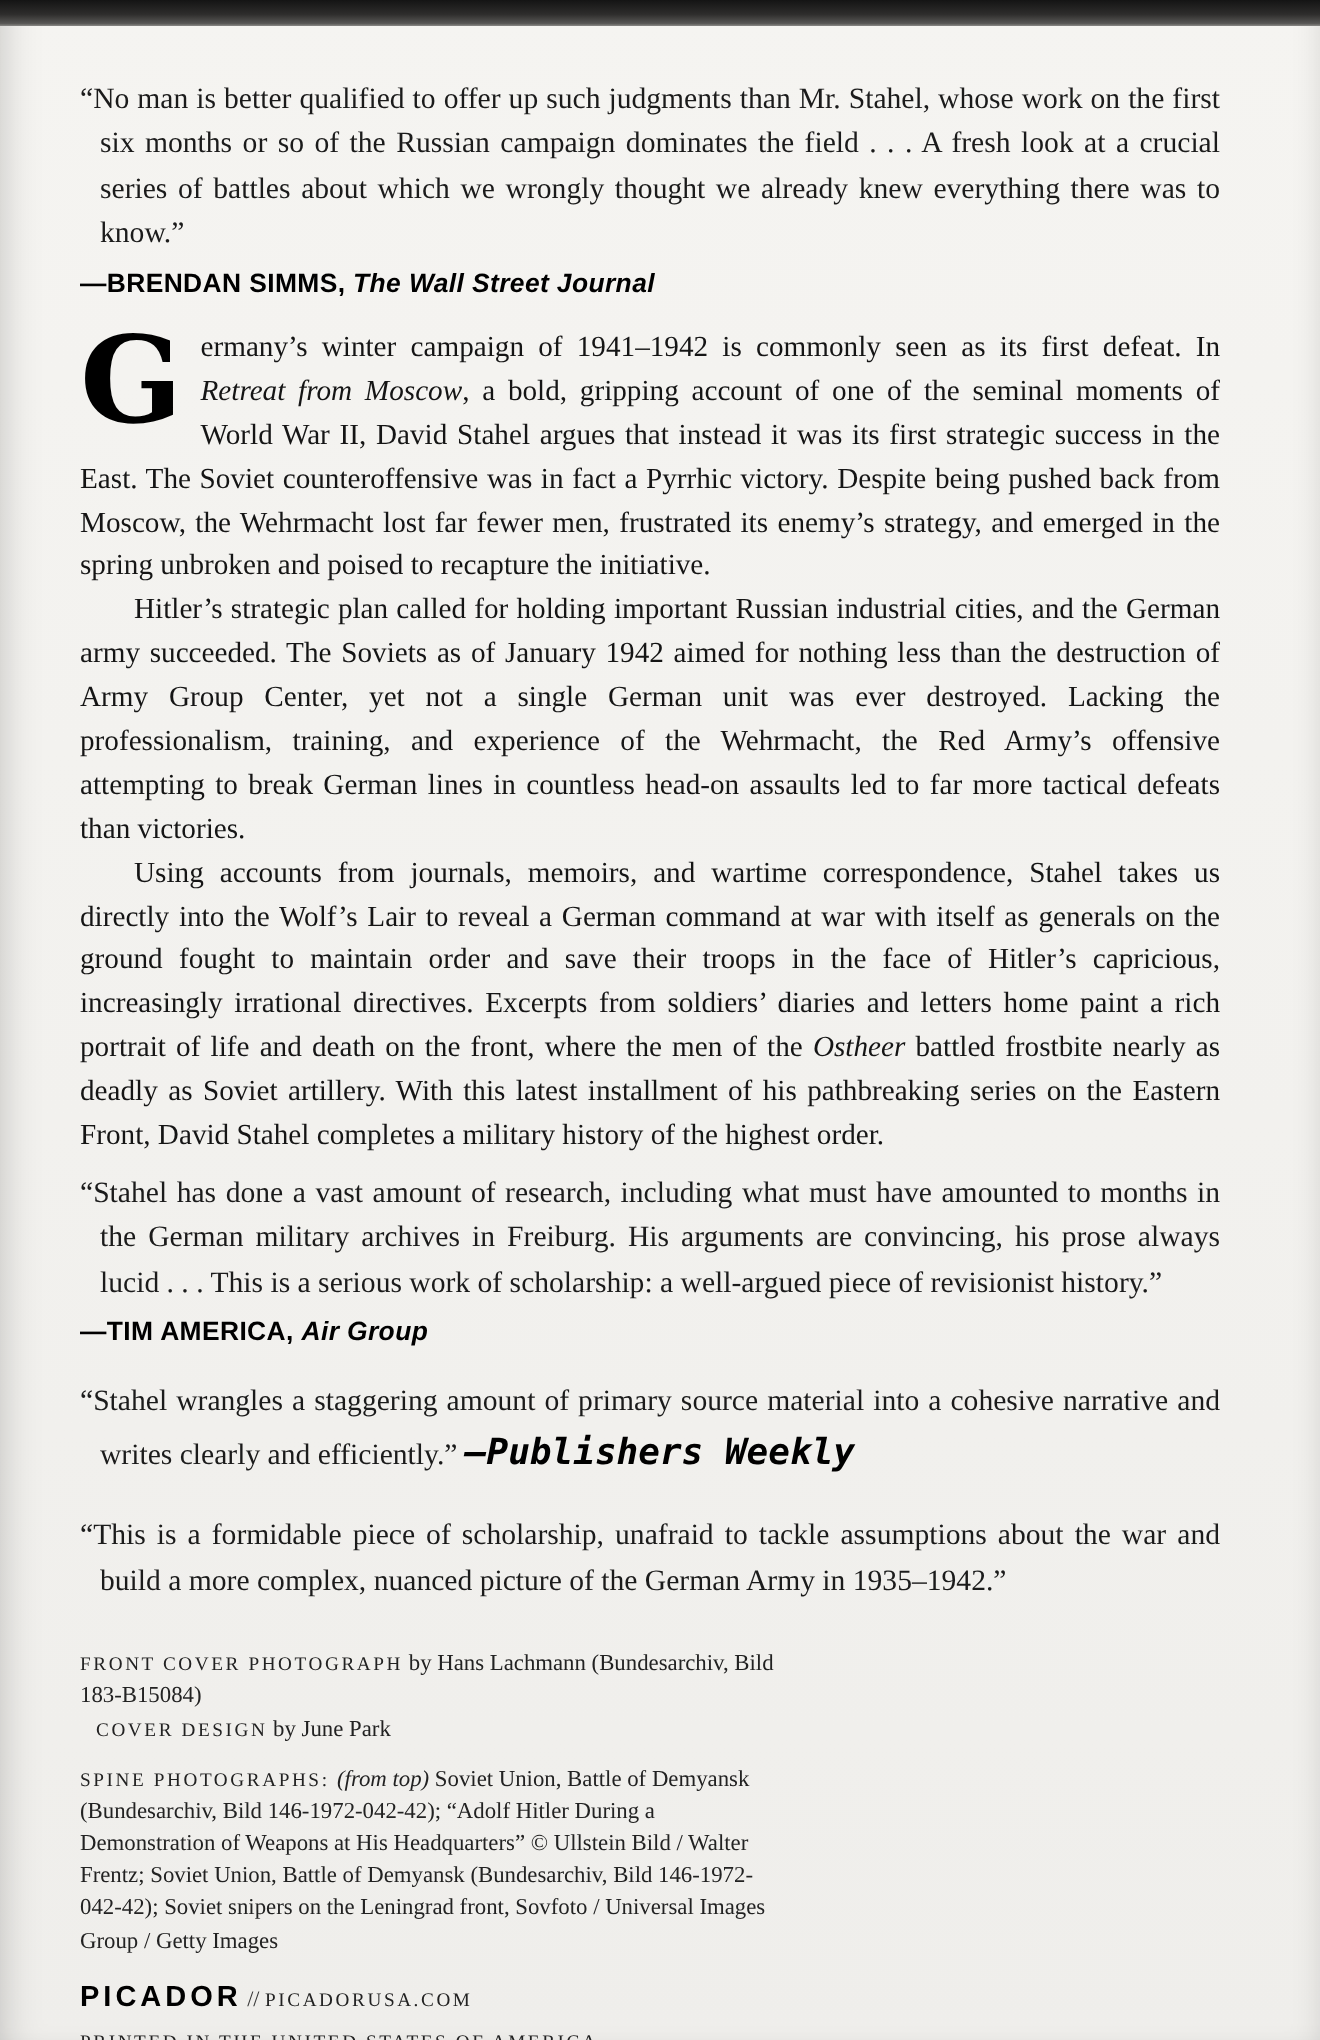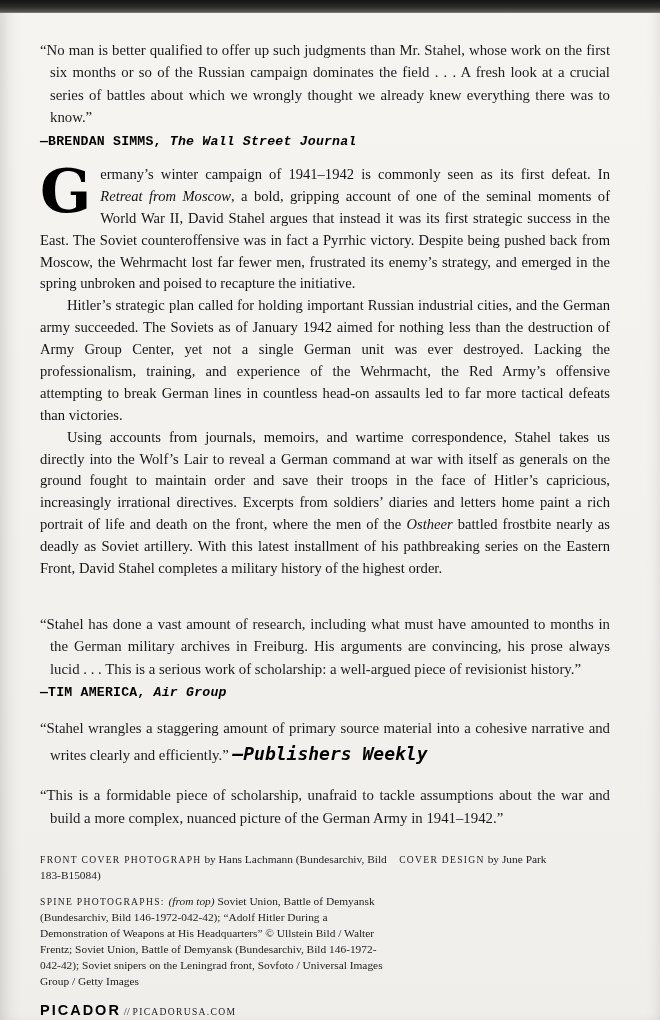--- a/index.html
+++ b/index.html
@@ -21,21 +21,21 @@
     background:linear-gradient(180deg,#141414 0%, #2e2d2c 55%, #585755 90%, #8a8986 100%);
   }
   .content { padding:26px 50px 0 40px; }
 
   .quote {
     font-size:14.8px; line-height:1.52; text-align:justify;
     padding-left:10px; text-indent:-10px; margin:0;
   }
   .attribution {
     margin:5px 0 0 0;
-    font-family:Liberation Mono, monospace;
+    font-family:Liberation Sans, sans-serif;
     font-weight:bold; font-size:13.2px; color:#000;
     letter-spacing:.2px;
   }
   .attribution .as { font-style:italic; }
   .ia {
     font-family:"DejaVu Sans Mono", monospace;
     font-weight:bold; font-style:italic; font-size:18px; color:#000;
   }
 
   .body-block { margin-top:15px; }
@@ -46,26 +46,26 @@
   .dropcap {
     float:left;
     font-family:"DejaVu Serif", serif;
     font-weight:bold;
     font-size:60px; line-height:48px;
     padding:3px 9px 0 0;
     color:#000;
   }
   .i { font-style:italic; }
 
-  .q2 { margin-top:33px; }
+  .q2 { margin-top:6px; }
   .q3 { margin-top:17px; }
   .q4 { margin-top:17px; }
 
   .credits { margin-top:22px; font-size:11.4px; line-height:1.42; color:#222; }
-  .credits-row { display:flex; }
+  .credits-row { display:flex;flex-direction:column; }
   .credits-left { width:358px; }
   .credits-right { margin-left:8px; width:215px; }
   .sc { letter-spacing:1.3px; font-size:9.6px; }
   .spine { width:346px; margin-top:9px; }
 
   .publisher-line { margin-top:10px; font-size:11.4px; }
   .logo {
     font-family:Liberation Sans, sans-serif;
     font-weight:bold; font-size:14.5px; letter-spacing:2px; color:#000;
   }
@@ -91,21 +91,21 @@
     <div class="q2">
       <p class="quote">“Stahel has done a vast amount of research, including what must have amounted to months in the German military archives in Freiburg. His arguments are convincing, his prose always lucid . . . This is a serious work of scholarship: a well-argued piece of revisionist history.”</p>
       <p class="attribution"><span class="an">—TIM AMERICA, </span><span class="as">Air Group</span></p>
     </div>
 
     <div class="q3">
       <p class="quote"><span>“Stahel wrangles a staggering amount of primary source material into a cohesive narrative and writes clearly and efficiently.” </span><span class="ia">—Publishers Weekly</span></p>
     </div>
 
     <div class="q4">
-      <p class="quote">“This is a formidable piece of scholarship, unafraid to tackle assumptions about the war and build a more complex, nuanced picture of the German Army in 1941–1942.”</p>
+      <p class="quote">“This is a formidable piece of scholarship, unafraid to tackle assumptions about the war and build a more complex, nuanced picture of the German Army in 1935–1942.”</p>
     </div>
 
     <div class="credits">
       <div class="credits-row">
         <div class="credits-left"><span class="sc">FRONT COVER PHOTOGRAPH</span><span> by Hans Lachmann (Bundesarchiv, Bild 183-B15084)</span></div>
         <div class="credits-right"><span class="sc">COVER DESIGN</span><span> by June Park</span></div>
       </div>
       <div class="spine"><span class="sc">SPINE PHOTOGRAPHS: </span><span class="i">(from top)</span><span> Soviet Union, Battle of Demyansk (Bundesarchiv, Bild 146-1972-042-42); “Adolf Hitler During a Demonstration of Weapons at His Headquarters” © Ullstein Bild / Walter Frentz; Soviet Union, Battle of Demyansk (Bundesarchiv, Bild 146-1972-042-42); Soviet snipers on the Leningrad front, Sovfoto / Universal Images Group / Getty Images</span></div>
       <div class="publisher-line"><span class="logo">PICADOR</span><span class="logo-sep"> // </span><span class="sc">PICADORUSA.COM</span></div>
       <div class="printed-line"><span class="sc">PRINTED IN THE UNITED STATES OF AMERICA</span></div>

